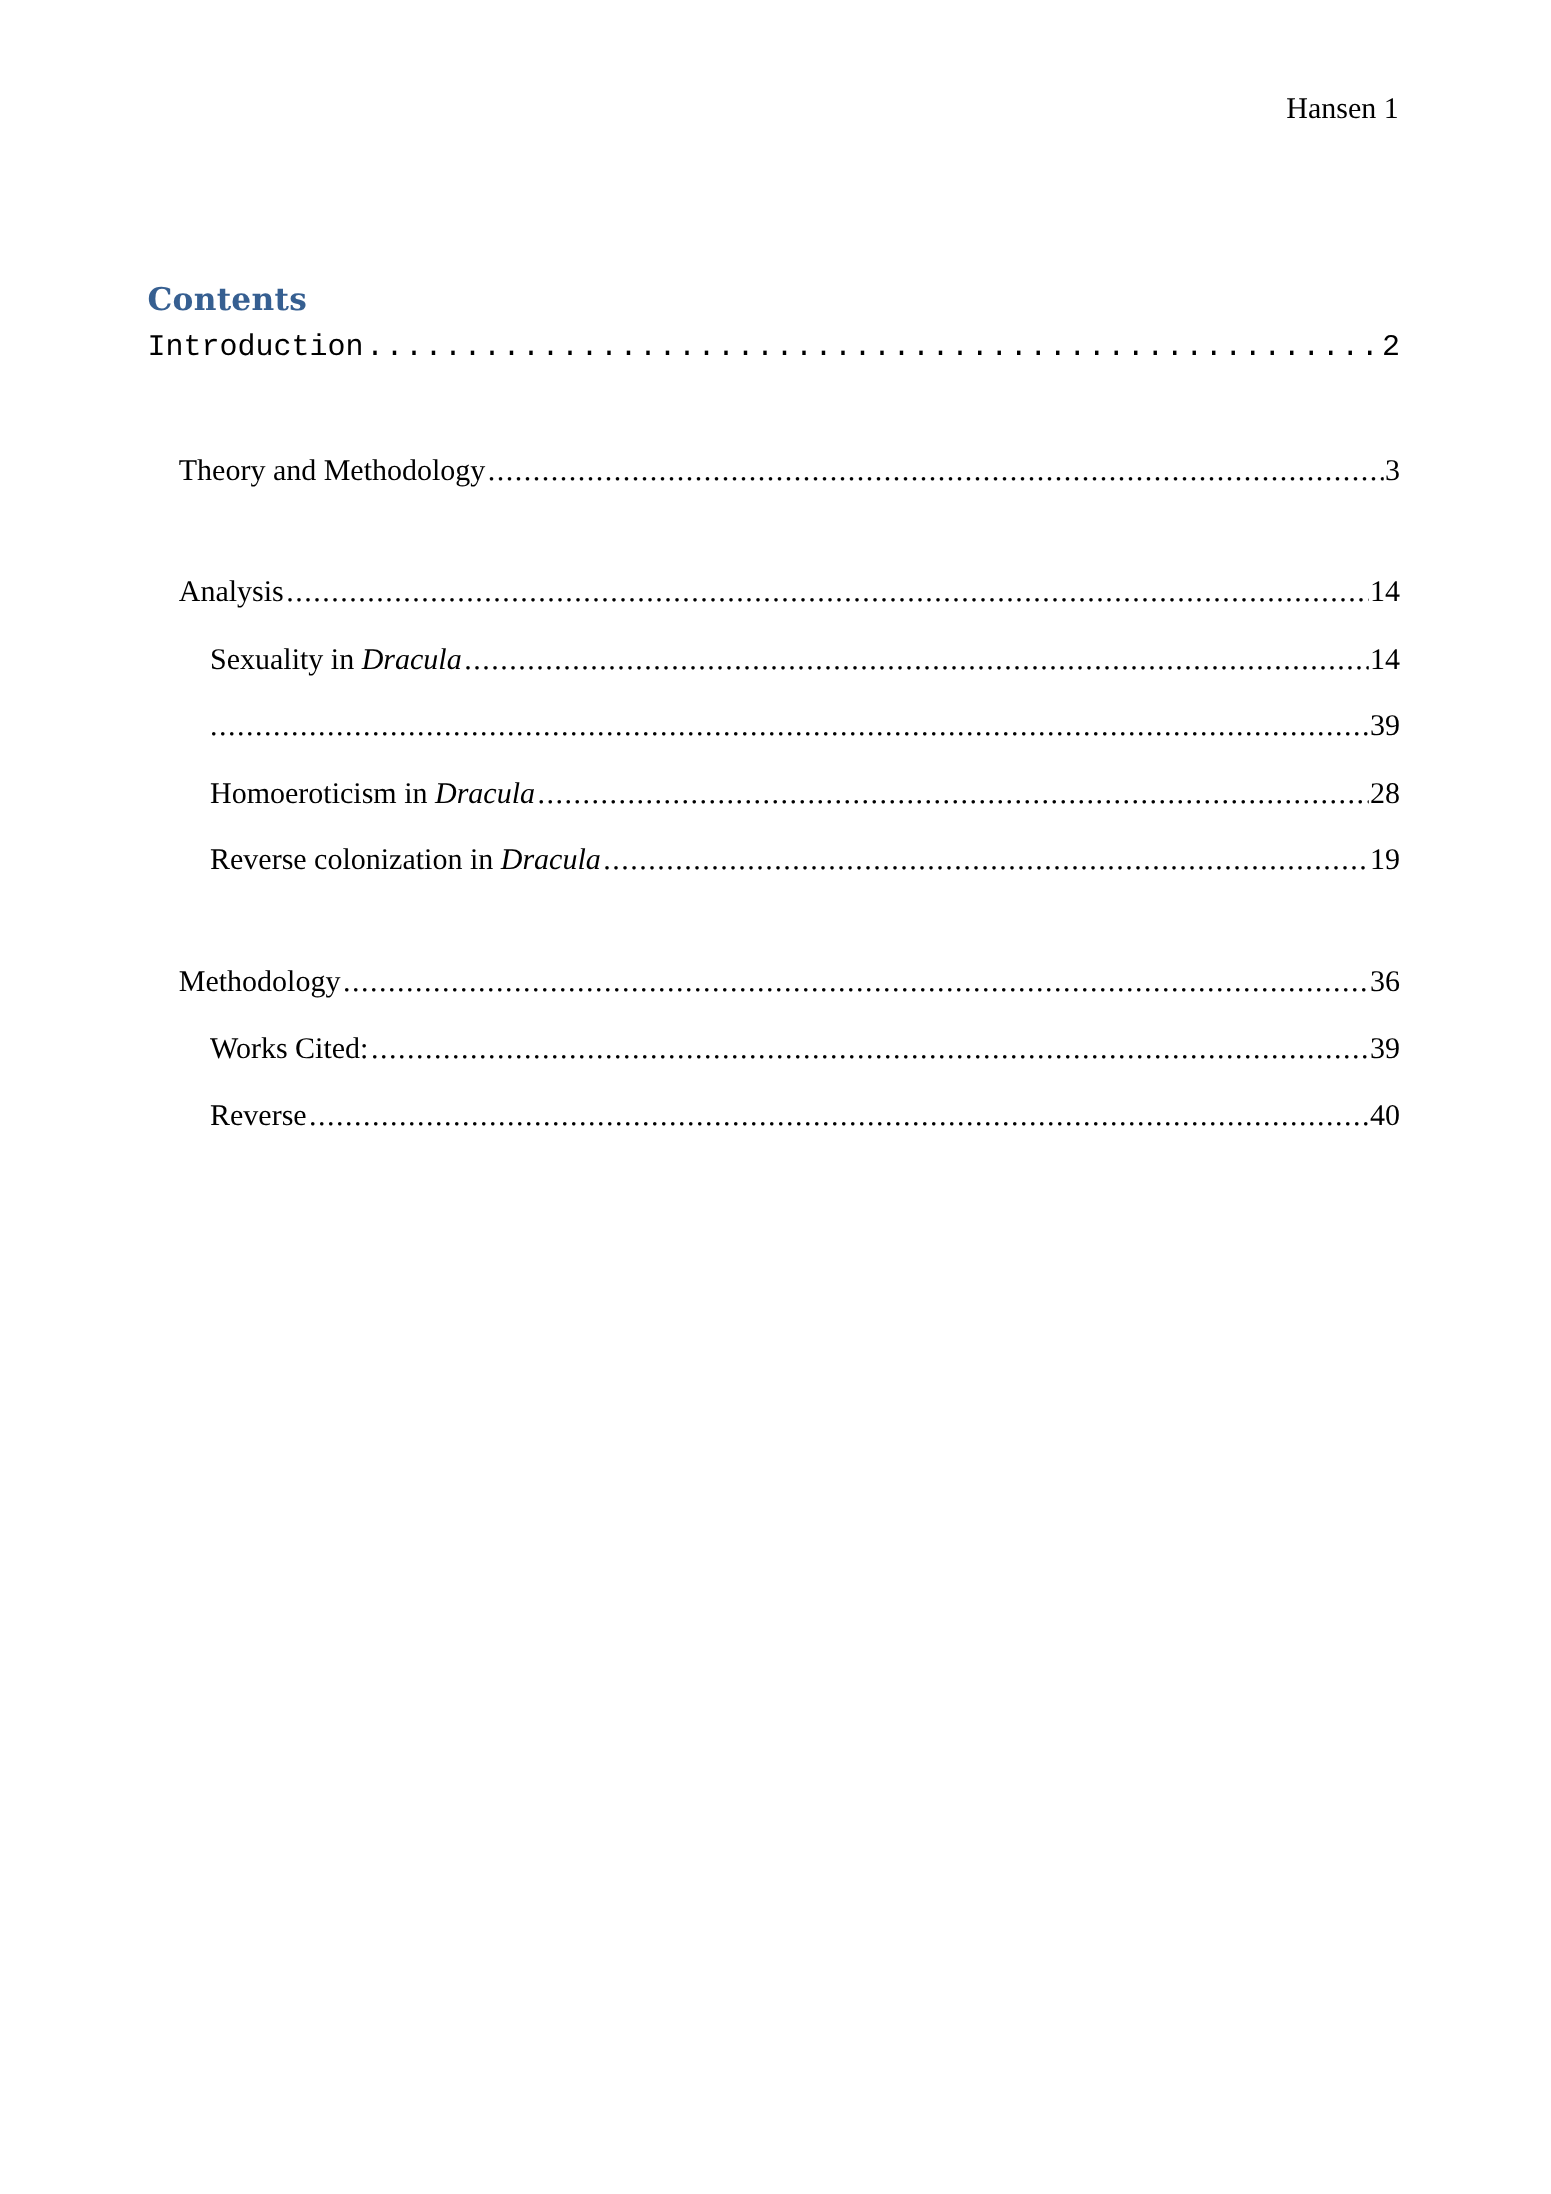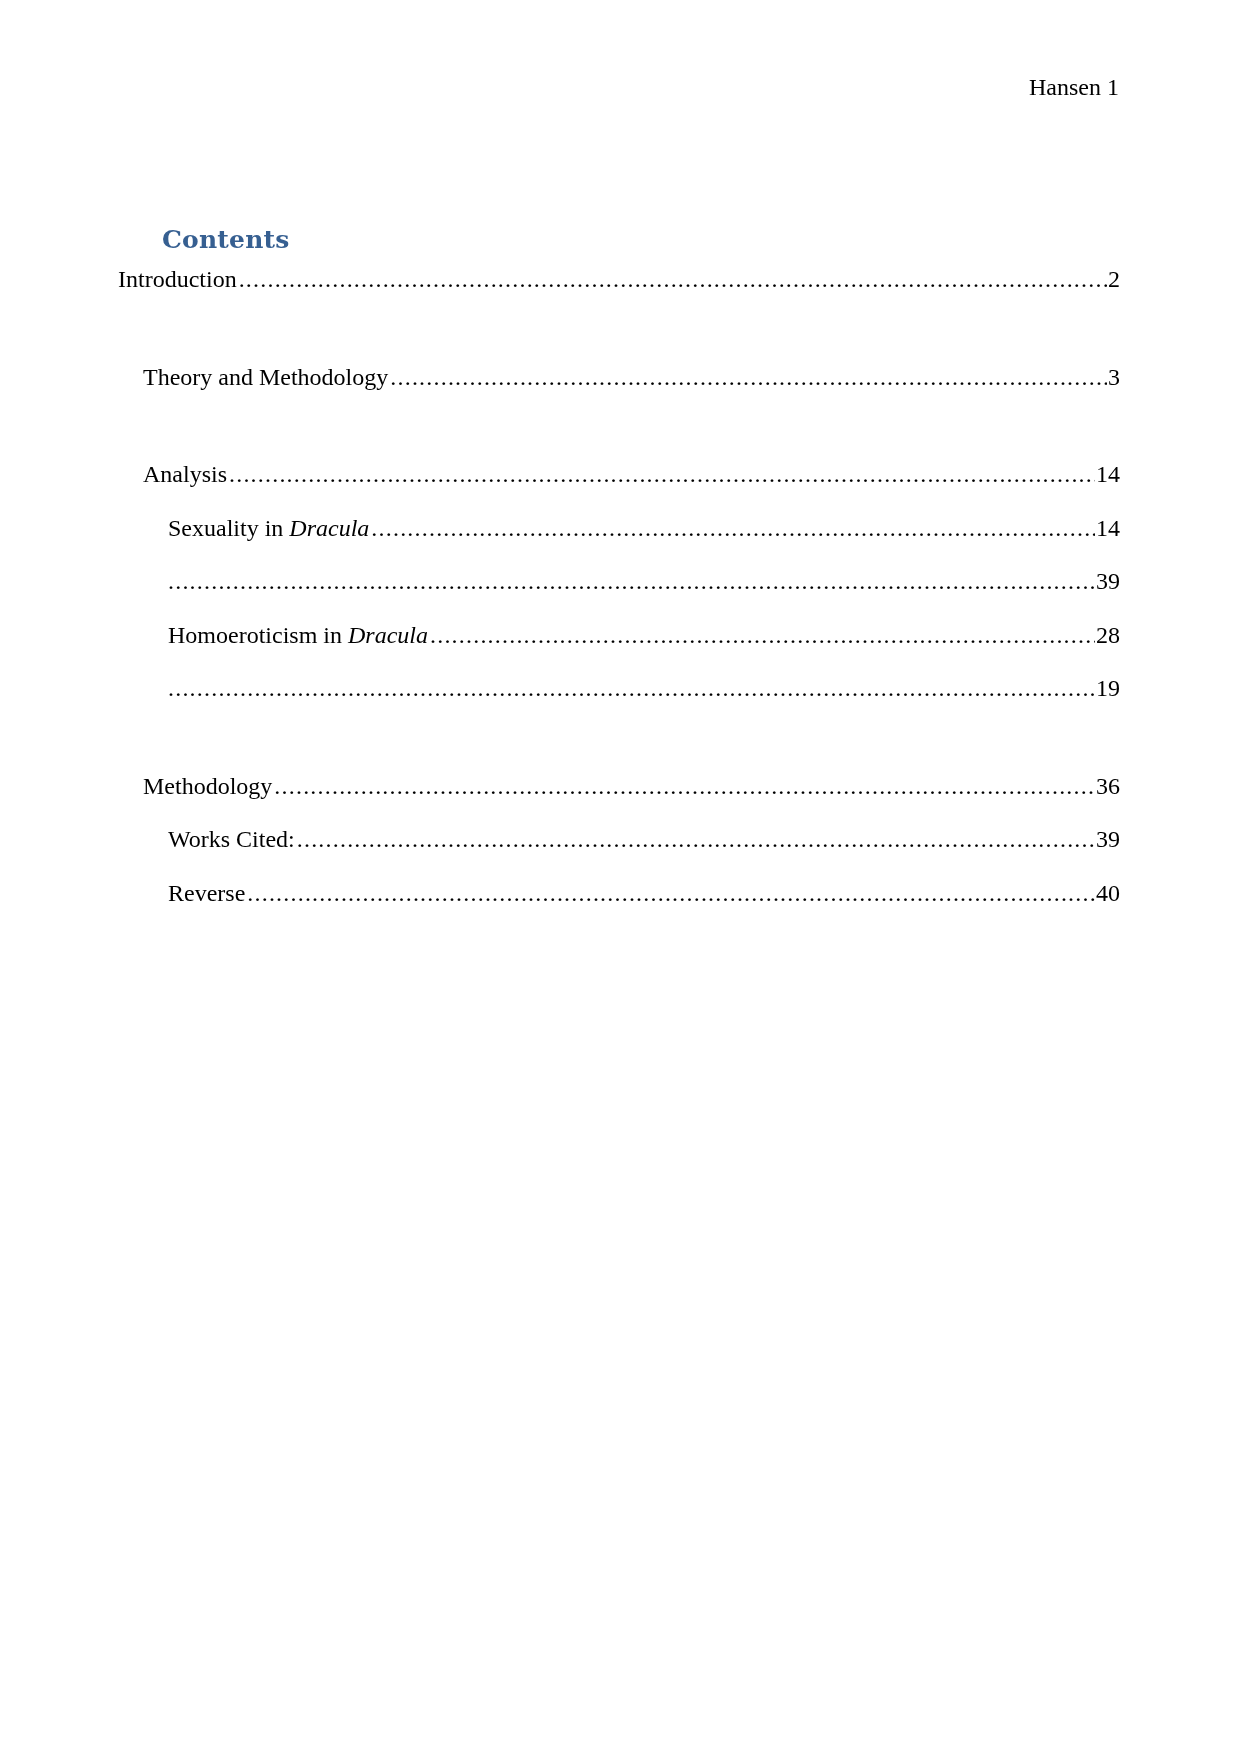--- a/index.html
+++ b/index.html
@@ -1,28 +1,28 @@
 <!DOCTYPE html>
 <html><head>
 <meta charset="utf-8">
 <style>
   html, body { margin: 0; padding: 0; background: #ffffff; }
   body { width: 1241px; height: 1755px; position: relative; overflow: hidden;
          font-family: "Liberation Serif", serif; color: #000; }
   .header { position: absolute; top: 72px; right: 122px; font-size: 24px; line-height: 30px; }
   .heading { position: absolute; left: 118px; top: 222px; font-family: "DejaVu Serif", serif;
-             font-weight: bold; font-size: 25px; color: #365F91; line-height: 36px; letter-spacing: 0.2px; margin-left: 44px; }
+             font-weight: bold; font-size: 25px; color: #365F91; line-height: 36px; letter-spacing: 0.2px; }
   .toc { position: absolute; left: 118px; top: 264px; width: 1002px; }
   .row { position: relative; height: 53.5px; display: flex; align-items: flex-start;
          font-size: 24px; line-height: 30px; }
   .row .title { white-space: nowrap; background: #fff; padding-right: 2px; z-index: 1; }
   .row .title i { font-style: italic; }
   .row .dots { flex: 1; overflow: hidden; white-space: nowrap; letter-spacing: 1.2px; }
   .row .page { white-space: nowrap; padding-left: 1px; }
-  .lvl1 { padding-left: 0; }
+  .lvl1 { padding-left: 0; font-family: Liberation Mono, monospace; }
   .lvl2 { padding-left: 25px; margin-top: 44px; }
   .lvl3 { padding-left: 50px; }
 </style>
 </head>
 <body>
 
 <div class="header">Hansen 1</div>
 
 <div class="heading">Contents</div>
 
@@ -50,20 +50,21 @@
   <div class="row lvl3">
     <span class="dots">........................................................................................................................................................................................................</span>
     <span class="page">39</span>
   </div>
   <div class="row lvl3">
     <span class="title"><span>Homoeroticism in </span><i>Dracula</i><span> </span></span>
     <span class="dots">........................................................................................................................................................................................................</span>
     <span class="page">28</span>
   </div>
   <div class="row lvl3">
+    <span class="title"><span>Reverse colonization in </span><i>Dracula</i><span></span></span>
     <span class="dots">........................................................................................................................................................................................................</span>
     <span class="page">19</span>
   </div>
   <div class="row lvl2">
     <span class="title"><span>Methodology </span><i></i><span></span></span>
     <span class="dots">........................................................................................................................................................................................................</span>
     <span class="page">36</span>
   </div>
   <div class="row lvl3">
     <span class="title"><span>Works Cited: </span><i></i><span></span></span>

